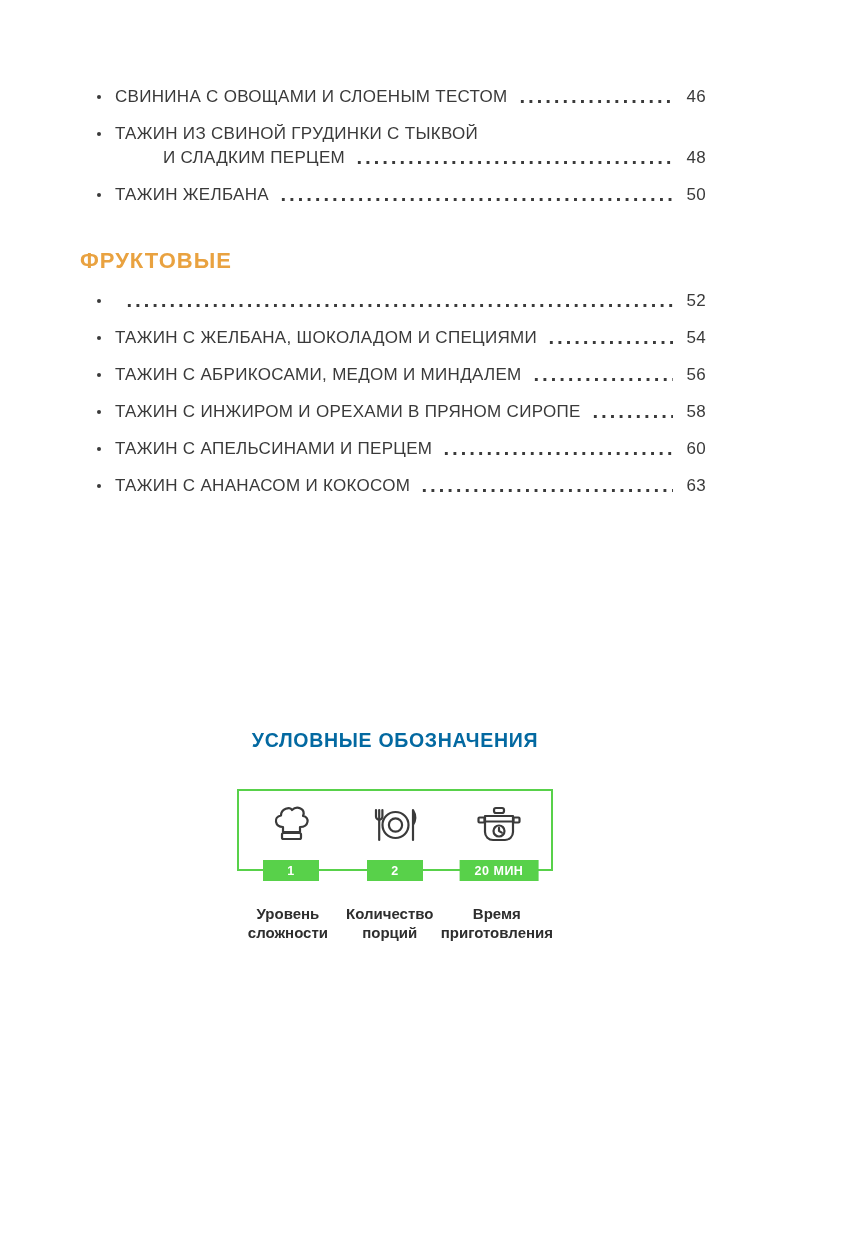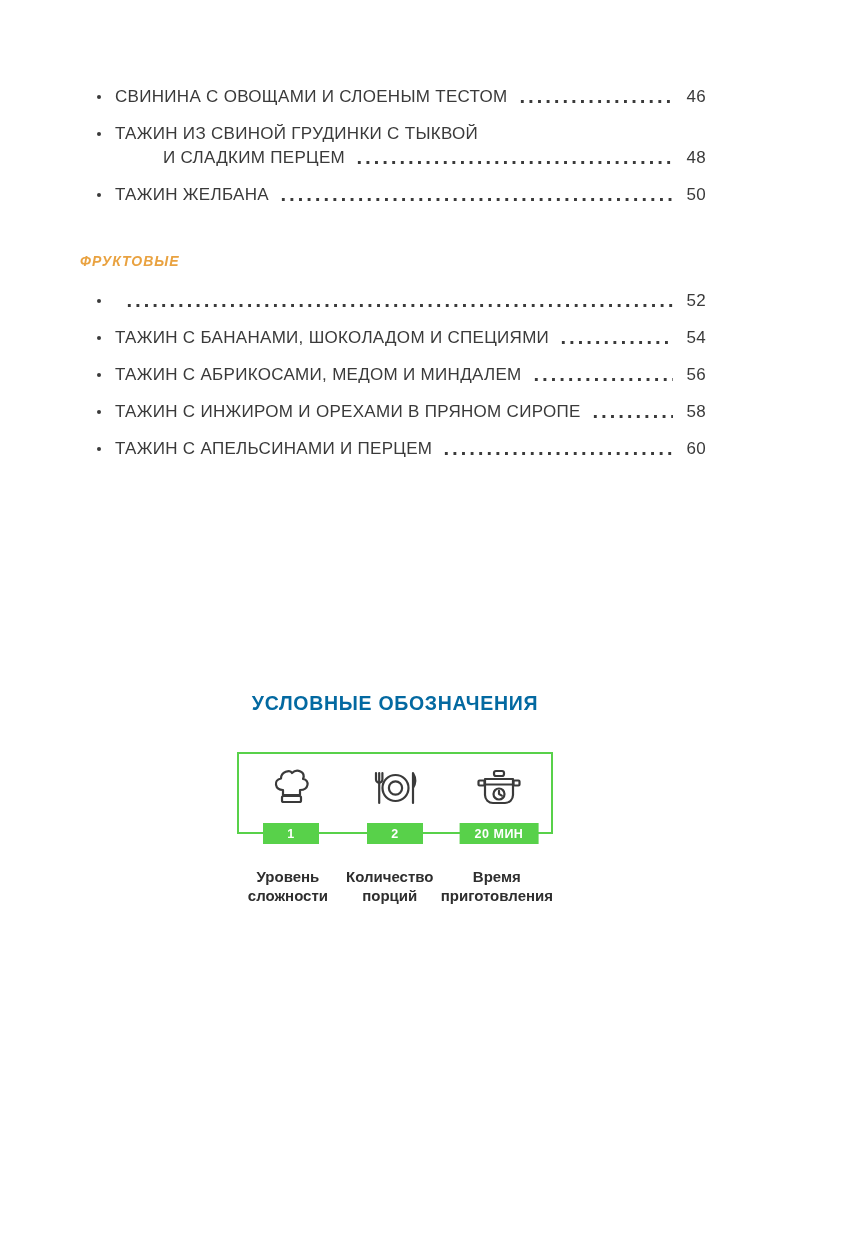--- a/index.html
+++ b/index.html
@@ -30,23 +30,22 @@
     align-self: flex-end; margin: 0 5px 5px 9px;
     background-image: radial-gradient(circle, #3A3A3A 1.55px, rgba(0,0,0,0) 1.75px);
     background-size: 8.6px 5px; background-repeat: repeat-x; background-position: 1px 50%;
   }
   .pg { flex: none; min-width: 28px; text-align: right; }
   .lines { flex: 1 1 auto; min-width: 0; }
   .line2 { display: flex; align-items: flex-start; margin-left: 48px; }
 
   .section-head {
     margin: 42px 0 16px -17px;
-    font-size: 14px; font-weight: bold; letter-spacing: 1px; line-height: 24px;
+    font-size: 22px; font-weight: bold; letter-spacing: 1px; line-height: 24px;
     color: var(--orange, #E9A240);
-    font-style: italic;
   }
 
   .legend { width: 596px; margin: 229px 0 0 97px; text-align: center; }
   .legend-title {
     font-size: 19.5px; font-weight: bold; letter-spacing: 0.7px;
     line-height: 26px; color: #0369a1;
   }
   .legend-box {
     width: 316px; height: 82px; margin: 36px auto 0;
     border: 2px solid var(--green, #58D14A);
@@ -106,21 +105,21 @@
   <div class="section-head">ФРУКТОВЫЕ</div>
 
   <div class="toc-item">
     <span class="bullet"></span>
     <span class="leader"></span>
     <span class="pg">52</span>
   </div>
 
   <div class="toc-item">
     <span class="bullet"></span>
-    <span class="t">ТАЖИН С БАНАНАМИ, ШОКОЛАДОМ И СПЕЦИЯМИ</span>
+    <span class="t">ТАЖИН С ЖЕЛБАНА, ШОКОЛАДОМ И СПЕЦИЯМИ</span>
     <span class="leader"></span>
     <span class="pg">54</span>
   </div>
 
   <div class="toc-item">
     <span class="bullet"></span>
     <span class="t">ТАЖИН С АБРИКОСАМИ, МЕДОМ И МИНДАЛЕМ</span>
     <span class="leader"></span>
     <span class="pg">56</span>
   </div>
@@ -133,20 +132,26 @@
   </div>
 
   <div class="toc-item">
     <span class="bullet"></span>
     <span class="t">ТАЖИН С АПЕЛЬСИНАМИ И ПЕРЦЕМ</span>
     <span class="leader"></span>
     <span class="pg">60</span>
   </div>
 
 
+  <div class="toc-item">
+    <span class="bullet"></span>
+    <span class="t">ТАЖИН С АНАНАСОМ И КОКОСОМ</span>
+    <span class="leader"></span>
+    <span class="pg">63</span>
+  </div>
 
 </div>
 
 <div class="legend">
   <div class="legend-title">УСЛОВНЫЕ ОБОЗНАЧЕНИЯ</div>
 
   <div class="legend-box">
 
     <div class="legend-cell">
       <svg width="52" height="52" viewBox="0 0 52 52">

